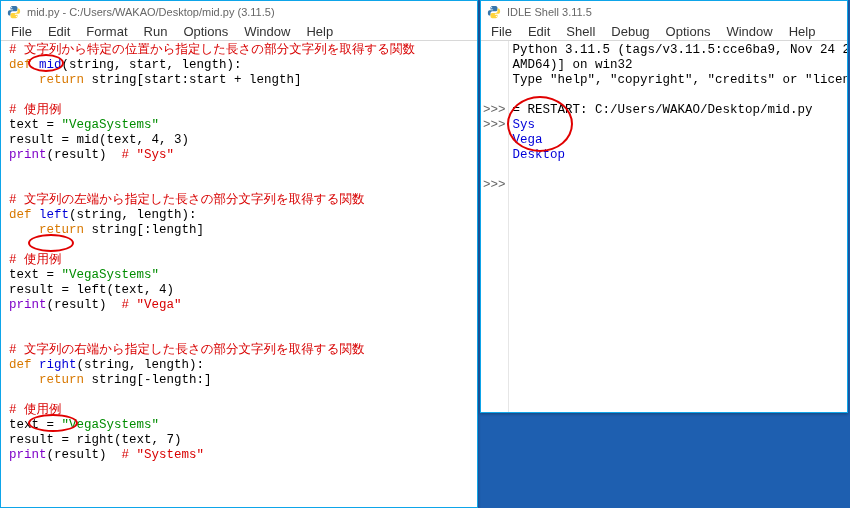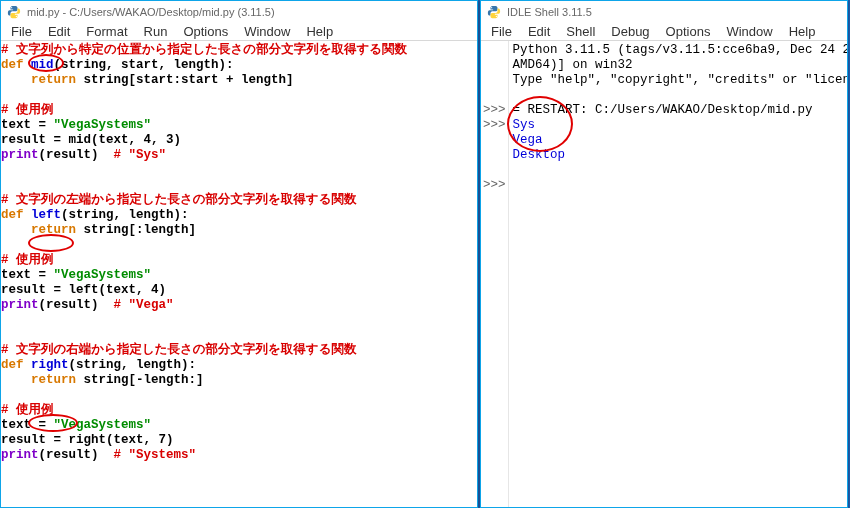--- a/index.html
+++ b/index.html
@@ -14,21 +14,21 @@
     gap: 2px;
   }
   .window {
     background: #fff;
     display: flex;
     flex-direction: column;
     border: 1px solid #0ea5e9;
     box-shadow: 0 1px 3px rgba(0,0,0,0.3);
   }
   .window-left { width: 478px; height: 508px; }
-  .window-right { width: 368px; height: 508px; margin-left: 0; }
+  .window-right { width: 368px; height: 413px; margin-left: 0; }
   .titlebar {
     height: 22px;
     background: #fff;
     display: flex;
     align-items: center;
     padding: 0 6px;
     font-size: 11px;
     color: #666;
     gap: 6px;
     border-bottom: 1px solid transparent;
@@ -49,27 +49,26 @@
   }
   .menubar span {
     padding: 1px 8px;
     cursor: default;
   }
   .editor {
     flex: 1;
     font-family: Consolas, "Courier New", monospace;
     font-size: 12.5px;
     line-height: 15px;
-    padding: 2px 0;
+    padding: 2px 8px;
     white-space: pre;
     overflow: hidden;
     position: relative;
     color: #000;
     background: #fff;
-    font-weight: bold;
   }
   .shell {
     flex:1;
     display:flex;
     font-family: Consolas, "Courier New", monospace;
     font-size: 12.5px;
     line-height: 15px;
     overflow:hidden;
     background: #fff;
   }
@@ -189,21 +188,21 @@
     <div class="gutter">
 
 
 
 <span class="s-prompt">&gt;&gt;&gt;</span>
 <span class="s-prompt">&gt;&gt;&gt;</span>
 
 
 
 <span class="s-prompt">&gt;&gt;&gt;</span></div>
-    <div class="shell-body"><span>Python 3.11.5 (tags/v3.11.5:cce6ba9, Dec 24 2</span>
+    <div class="shell-body"><span>Python 3.11.5 (tags/v3.11.5:cce6ba9, Nov 24 2</span>
 <span>AMD64)] on win32</span>
 <span>Type "help", "copyright", "credits" or "licen</span>
 
 <span>= RESTART: C:/Users/WAKAO/Desktop/mid.py </span>
 <span class="s-out">Sys</span>
 <span class="s-out">Vega</span>
 <span class="s-out">Desktop</span>
 
 <div class="circle circ-shell"></div>
 </div>

